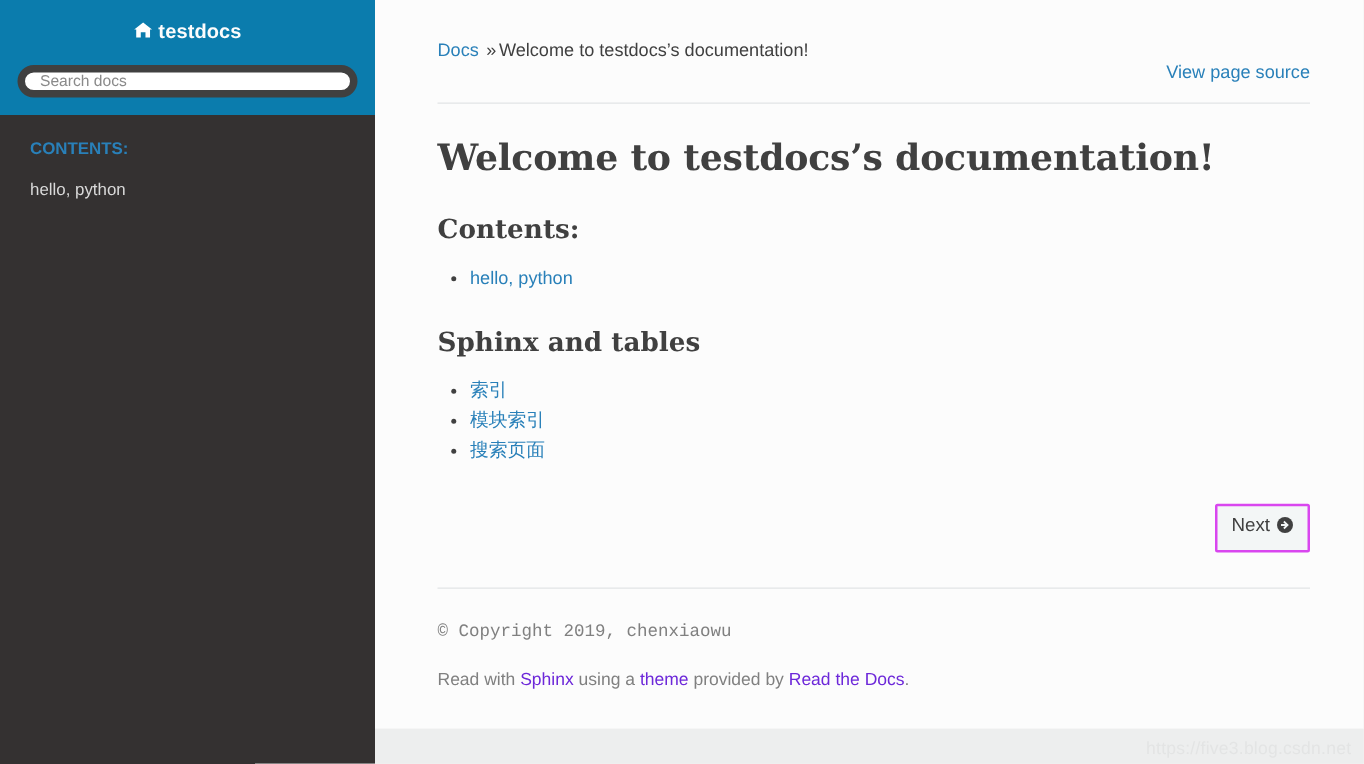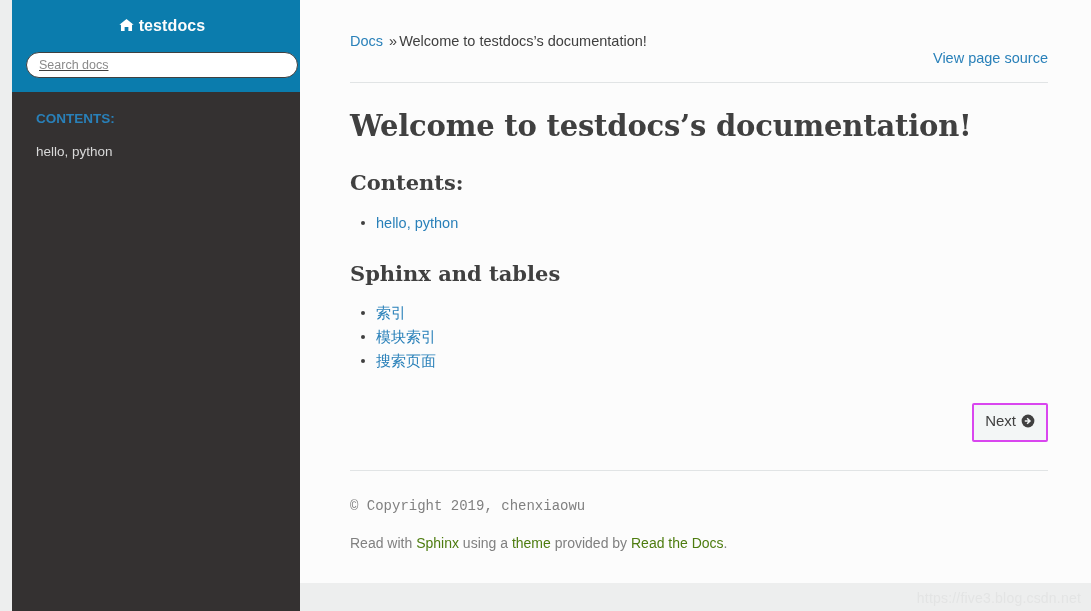--- a/index.html
+++ b/index.html
@@ -11,21 +11,21 @@
     height: 611px;
     overflow: hidden;
     font-family: "Liberation Sans", sans-serif;
     background: #edeeee;
     position: relative;
   }
 
   
   #sidebar {
     position: absolute;
-    left: 12px;
+    left: 0;
     top: 0;
     width: 300px;
     height: 611px;
     background: #343131;
     box-sizing: border-box;
   }
   #sidebar-header {
     background: #0b7cad;
     padding: 0;
     height: 92px;
@@ -48,29 +48,28 @@
     margin-right: 5px;
   }
   #search-wrap {
     padding: 6px 14px 0 14px;
     margin-top: 9px;
   }
   #search-input {
     width: 272px;
     height: 26px;
     box-sizing: border-box;
-    border: 1px solid #404040;
+    border: 6px solid #404040;
     border-radius: 50px;
     padding: 3px 12px;
     font-size: 12.5px;
     font-family: "Liberation Sans", sans-serif;
     color: #404040;
     background: #fff;
     outline: none;
-    text-decoration: underline;
   }
   #search-input::placeholder {
     color: #8a8a8a;
     opacity: 1;
   }
   #sidebar-nav {
     padding-top: 18px;
   }
   .nav-caption {
     color: #2980b9;
@@ -253,21 +252,21 @@
     line-height: 20px;
   }
   #footer p {
     margin: 0;
   }
   #footer .copyright {
     margin-bottom: 17px;
     font-family: Liberation Mono, monospace;
   }
   #footer a {
-    color: #4d7c0f;
+    color: #6d28d9;
     text-decoration: none;
   }
 
   
   #watermark {
     position: absolute;
     right: 10px;
     bottom: 5px;
     color: #e3e4e4;
     font-size: 14px;

